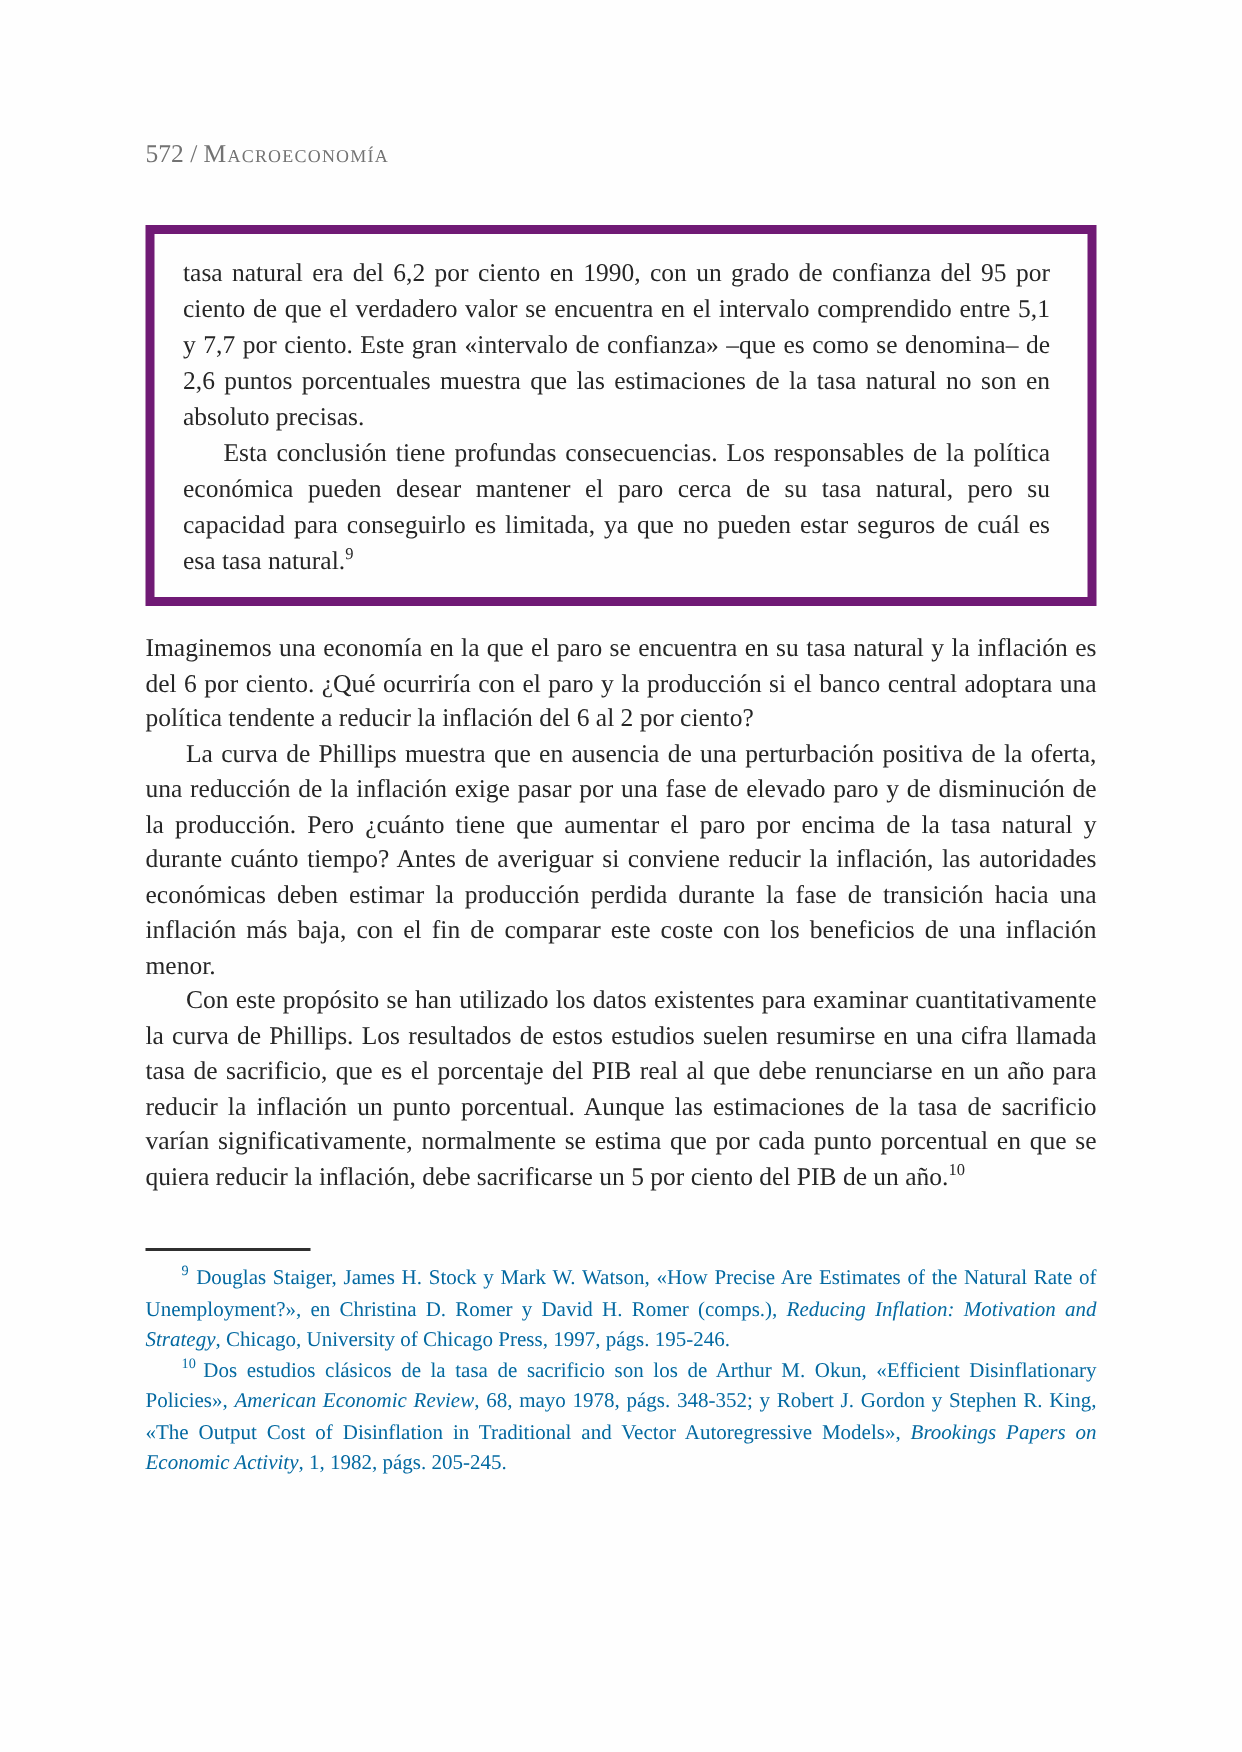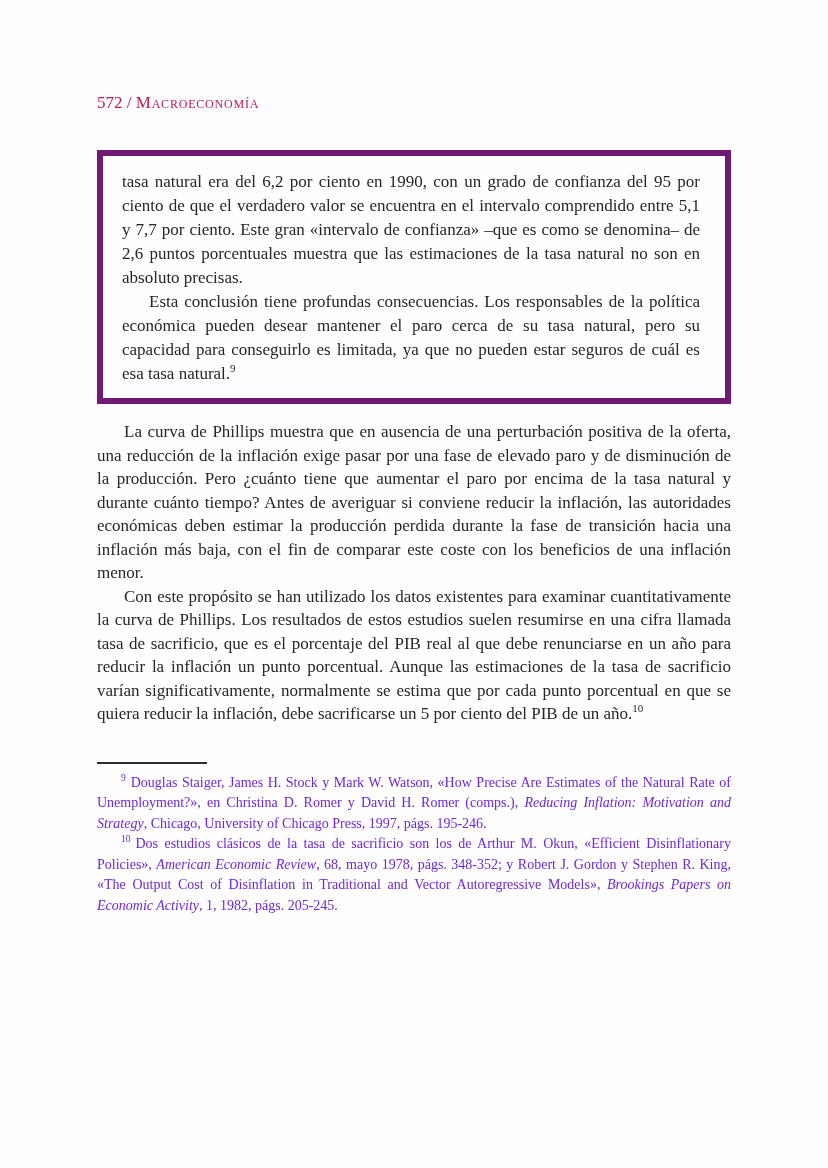--- a/index.html
+++ b/index.html
@@ -14,21 +14,21 @@
     overflow: hidden;
     background: #fefefe;
     font-family: "Liberation Serif", "DejaVu Serif", serif;
     color: #262626;
     padding: 93px 97px 0 97px;
   }
 
   
   .running-head {
     font-size: 17px;
-    color: #be185d;
+    color: #737373;
   }
   .smallcaps {
     font-variant: small-caps;
     letter-spacing: 0.8px;
   }
 
   
   .quote-box {
     margin-top: 37px;
     border: 6px solid #701a75;
@@ -61,21 +61,21 @@
     font-size: 11px;
     line-height: 0;
   }
 
   
   .footnotes {
     margin-top: 36px;
     font-size: 14px;
     line-height: 20.5px;
     text-align: justify;
-    color: #6d28d9;
+    color: #0369a1;
   }
   .footnote-rule {
     width: 110px;
     height: 0;
     border-top: 2px solid #2f2f2f;
     margin: 0 0 9px 0;
   }
   .footnotes p {
     margin: 0;
     text-indent: 24px;
@@ -95,20 +95,21 @@
 
   <header class="running-head"><span>572</span><span> / </span><span class="smallcaps">Macroeconomía</span></header>
 
   <section class="quote-box">
     <p>tasa natural era del 6,2 por ciento en 1990, con un grado de confianza del 95 por ciento de que el verdadero valor se encuentra en el intervalo comprendido entre 5,1 y 7,7 por ciento. Este gran «intervalo de confianza» –que es como se denomina– de 2,6 puntos porcentuales muestra que las estimaciones de la tasa natural no son en absoluto precisas.</p>
     <p class="indent"><span>Esta conclusión tiene profundas consecuencias. Los responsables de la política económica pueden desear mantener el paro cerca de su tasa natural, pero su capacidad para conseguirlo es limitada, ya que no pueden estar seguros de cuál es esa tasa natural.</span><sup class="fn-ref">9</sup></p>
   </section>
 
 
   <div class="body-text">
+    <p>Imaginemos una economía en la que el paro se encuentra en su tasa natural y la inflación es del 6 por ciento. ¿Qué ocurriría con el paro y la producción si el banco central adoptara una política tendente a reducir la inflación del 6 al 2 por ciento?</p>
     <p class="indent">La curva de Phillips muestra que en ausencia de una perturbación positiva de la oferta, una reducción de la inflación exige pasar por una fase de elevado paro y de disminución de la producción. Pero ¿cuánto tiene que aumentar el paro por encima de la tasa natural y durante cuánto tiempo? Antes de averiguar si conviene reducir la inflación, las autoridades económicas deben estimar la producción perdida durante la fase de transición hacia una inflación más baja, con el fin de comparar este coste con los beneficios de una inflación menor.</p>
     <p class="indent"><span>Con este propósito se han utilizado los datos existentes para examinar cuantitativamente la curva de Phillips. Los resultados de estos estudios suelen resumirse en una cifra llamada </span><strong>tasa de sacrificio</strong><span>, que es el porcentaje del PIB real al que debe renunciarse en un año para reducir la inflación un punto porcentual. Aunque las estimaciones de la tasa de sacrificio varían significativamente, normalmente se estima que por cada punto porcentual en que se quiera reducir la inflación, debe sacrificarse un 5 por ciento del PIB de un año.</span><sup class="fn-ref">10</sup></p>
   </div>
 
   <footer class="footnotes">
     <div class="footnote-rule"></div>
     <p><sup class="fn-marker">9</sup><span>Douglas Staiger, James H. Stock y Mark W. Watson, «How Precise Are Estimates of the Natural Rate of Unemployment?», en Christina D. Romer y David H. Romer (comps.), </span><em>Reducing Inflation: Motivation and Strategy</em><span>, Chicago, University of Chicago Press, 1997, págs. 195-246.</span></p>
     <p><sup class="fn-marker">10</sup><span>Dos estudios clásicos de la tasa de sacrificio son los de Arthur M. Okun, «Efficient Disinflationary Policies», </span><em>American Economic Review</em><span>, 68, mayo 1978, págs. 348-352; y Robert J. Gordon y Stephen R. King, «The Output Cost of Disinflation in Traditional and Vector Autoregressive Models», </span><em>Brookings Papers on Economic Activity</em><span>, 1, 1982, págs. 205-245.</span></p>
   </footer>
 

